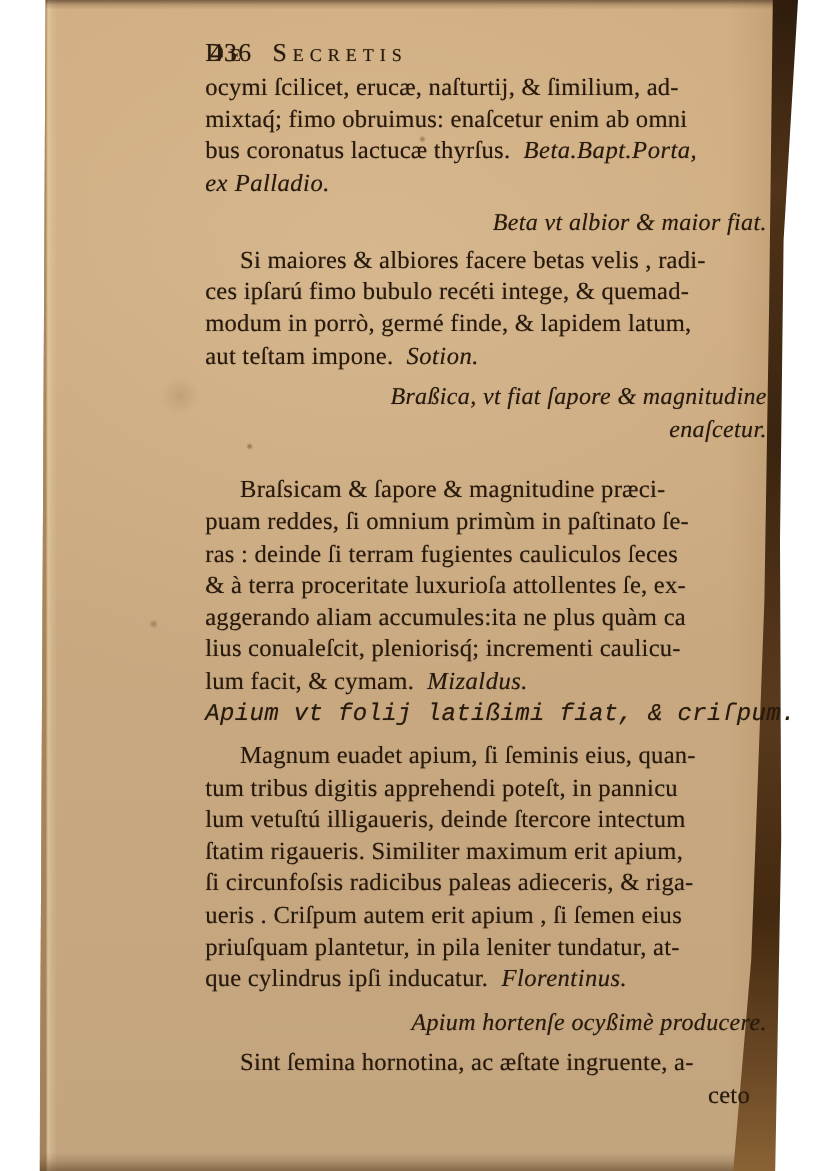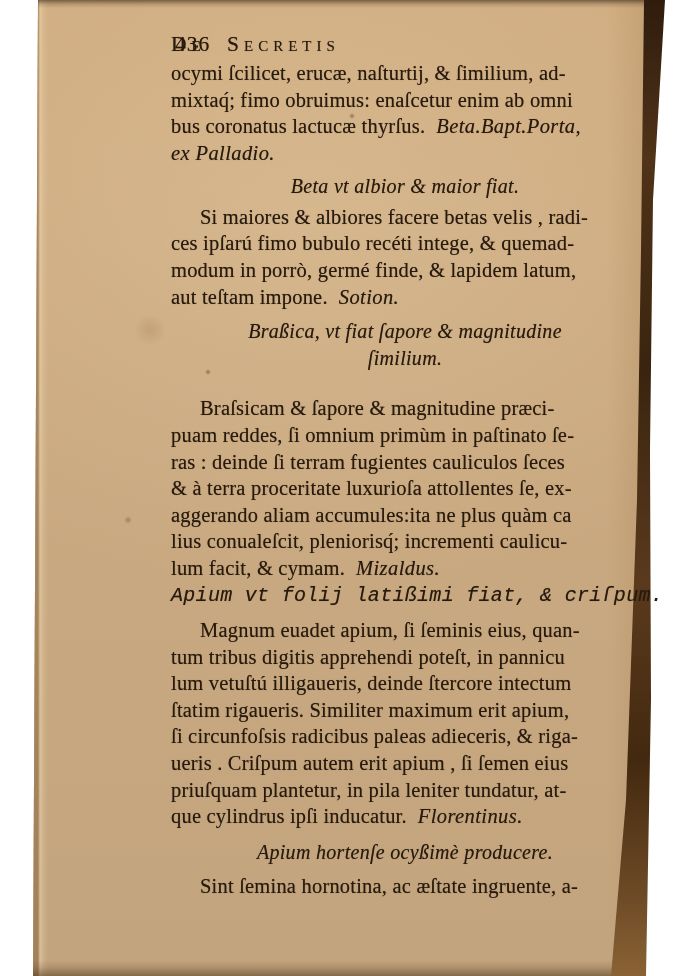--- a/index.html
+++ b/index.html
@@ -63,21 +63,21 @@
     font-variant: small-caps;
     font-size: 21.5px;
     letter-spacing: 5px;
     word-spacing: 11px;
   }
   .line { line-height: 26.6px; white-space: nowrap; }
   .indent { text-indent: 29px; }
   .cite { font-style: italic; margin-left: 11px; letter-spacing: 0.4px; }
   .cite-only { font-style: italic; letter-spacing: 0.4px; }
   .heading {
-    text-align: center;
+    text-align: right;
     font-style: italic;
     font-size: 20px;
     line-height: 23.5px;
     letter-spacing: 0.3px;
     white-space: nowrap;
   }
   .hd-beta      { margin-top: 9px;  margin-bottom: 5px; }
   .hd-brassica  { margin-top: 8px;  margin-bottom: 24px; }
   .hd-crispum   { margin-top: 2px; margin-bottom: 10px; font-family: Liberation Mono, monospace; }
   .hd-hortense  { margin-top: 11px; margin-bottom: 9px; }
@@ -107,21 +107,21 @@
 
   <div>
     <div class="line indent">Si maiores &amp; albiores facere betas velis , radi-</div>
     <div class="line">ces ipſarú fimo bubulo recéti intege, &amp; quemad-</div>
     <div class="line">modum in porrò, germé finde, &amp; lapidem latum,</div>
     <div class="line"><span>aut teſtam impone.</span><span class="cite">Sotion.</span></div>
   </div>
 
   <div class="heading hd-brassica">
     <div class="line">Braßica, vt fiat ſapore &amp; magnitudine</div>
-    <div class="line">ſimilium.</div>
+    <div class="line">enaſcetur.</div>
   </div>
 
   <div>
     <div class="line indent">Braſsicam &amp; ſapore &amp; magnitudine præci-</div>
     <div class="line">puam reddes, ſi omnium primùm in paſtinato ſe-</div>
     <div class="line">ras : deinde ſi terram fugientes cauliculos ſeces</div>
     <div class="line">&amp; à terra proceritate luxurioſa attollentes ſe, ex-</div>
     <div class="line">aggerando aliam accumules:ita ne plus quàm ca</div>
     <div class="line">lius conualeſcit, pleniorisq́; incrementi caulicu-</div>
     <div class="line"><span>lum facit, &amp; cymam.</span><span class="cite">Mizaldus.</span></div>
@@ -137,15 +137,16 @@
     <div class="line">ſi circunfoſsis radicibus paleas adieceris, &amp; riga-</div>
     <div class="line">ueris . Criſpum autem erit apium , ſi ſemen eius</div>
     <div class="line">priuſquam plantetur, in pila leniter tundatur, at-</div>
     <div class="line"><span>que cylindrus ipſi inducatur.</span><span class="cite">Florentinus.</span></div>
   </div>
 
   <div class="heading hd-hortense">Apium hortenſe ocyßimè producere.</div>
 
   <div>
     <div class="line indent">Sint ſemina hornotina, ac æſtate ingruente, a-</div>
+    <div class="catchword-line">ceto</div>
   </div>
 
 </div>
 
 </body></html>

